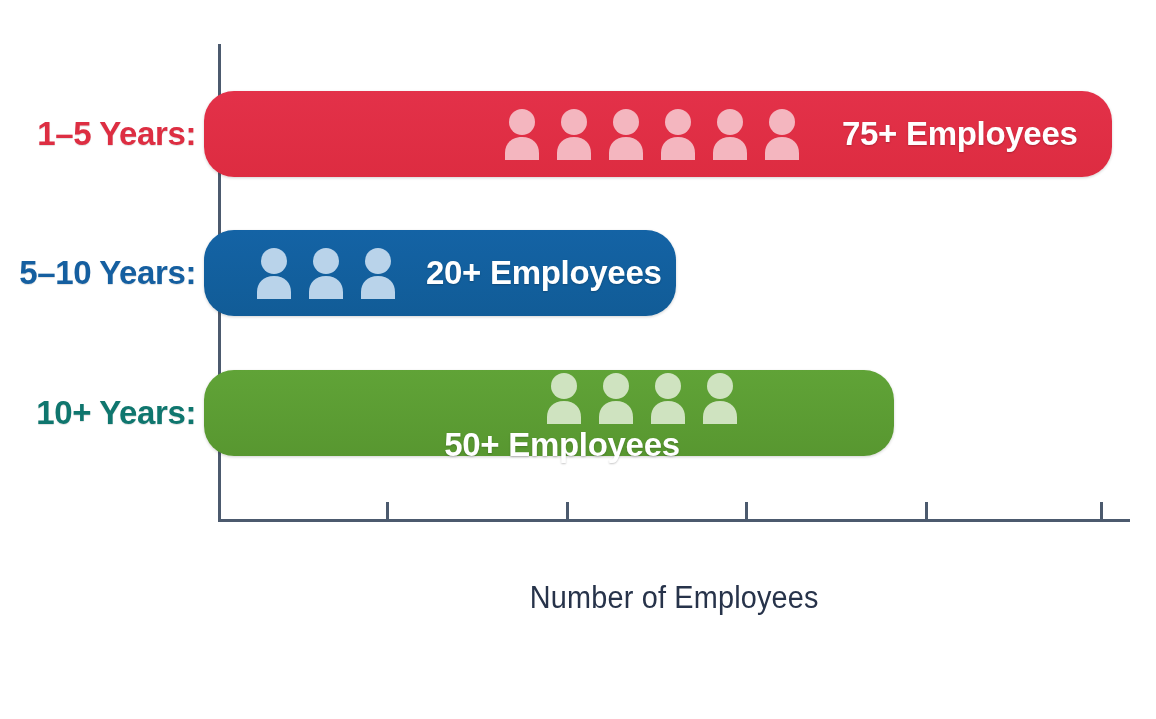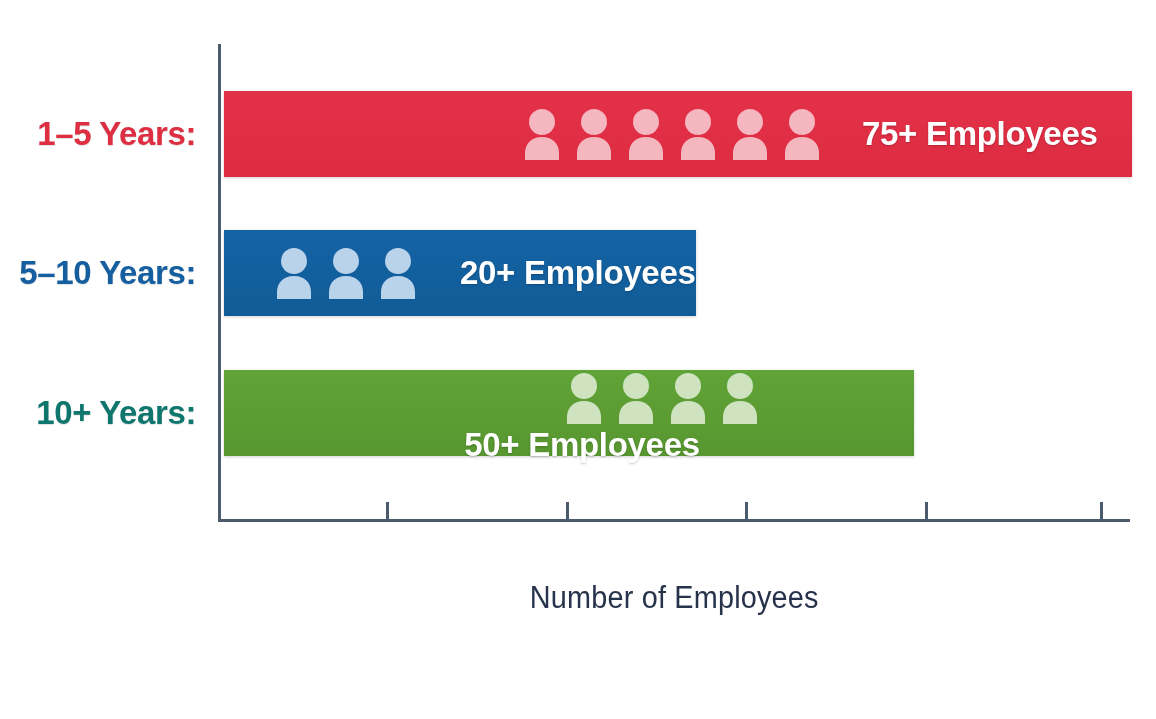--- a/index.html
+++ b/index.html
@@ -66,26 +66,27 @@
     align-items: center;
     justify-content: flex-end;
     font-size: 33px;
     font-weight: bold;
     letter-spacing: -0.4px;
     white-space: nowrap;
     text-shadow: 0 1px 1px rgba(0,0,0,0.12);
   }
   .bar {
     position: absolute;
-    left: 224px;
+    left: 204px;
     top: 0;
     height: 86px;
     display: flex;
     align-items: center;
     box-shadow: 0 1px 3px rgba(0,0,0,0.18);
+    border-radius: 30px;
   }
   .icon-group {
     display: flex;
     align-items: center;
     height: 100%;
   }
   .person-icon {
     width: 52px;
     height: 56px;
     flex: 0 0 auto;
@@ -106,21 +107,21 @@
   #row-0 .row-label { color: #dd2e42; }
   #row-0 .bar { background: #e1334a; background: linear-gradient(180deg,#e33149 0%,#dd2c41 100%); }
   #row-0 .icon-group { margin-left: 292px; }
   #row-0 .bar-value { margin-left: 34px; }
 
   
   #row-1 { top: 230px; }
   #row-1 .row-label { color: #155fa0; }
   #row-1 .bar { background: #12619f; background: linear-gradient(180deg,#1463a5 0%,#115c97 100%); }
   #row-1 .icon-group { margin-left: 44px; }
-  #row-1 .bar-value { margin-left: 36px; }
+  #row-1 .bar-value { margin-left: 22px; }
 
   
   #row-2 { top: 370px; }
   #row-2 .row-label { color: #0f766e; }
   #row-2 .bar { background: #5c9e33; background: linear-gradient(180deg,#60a337 0%,#589730 100%); }
   #row-2 .icon-group { margin-left: 186px; }
   #row-2 .bar-value { margin-left: 26px; }
 
   
   .axis-title-wrap {

